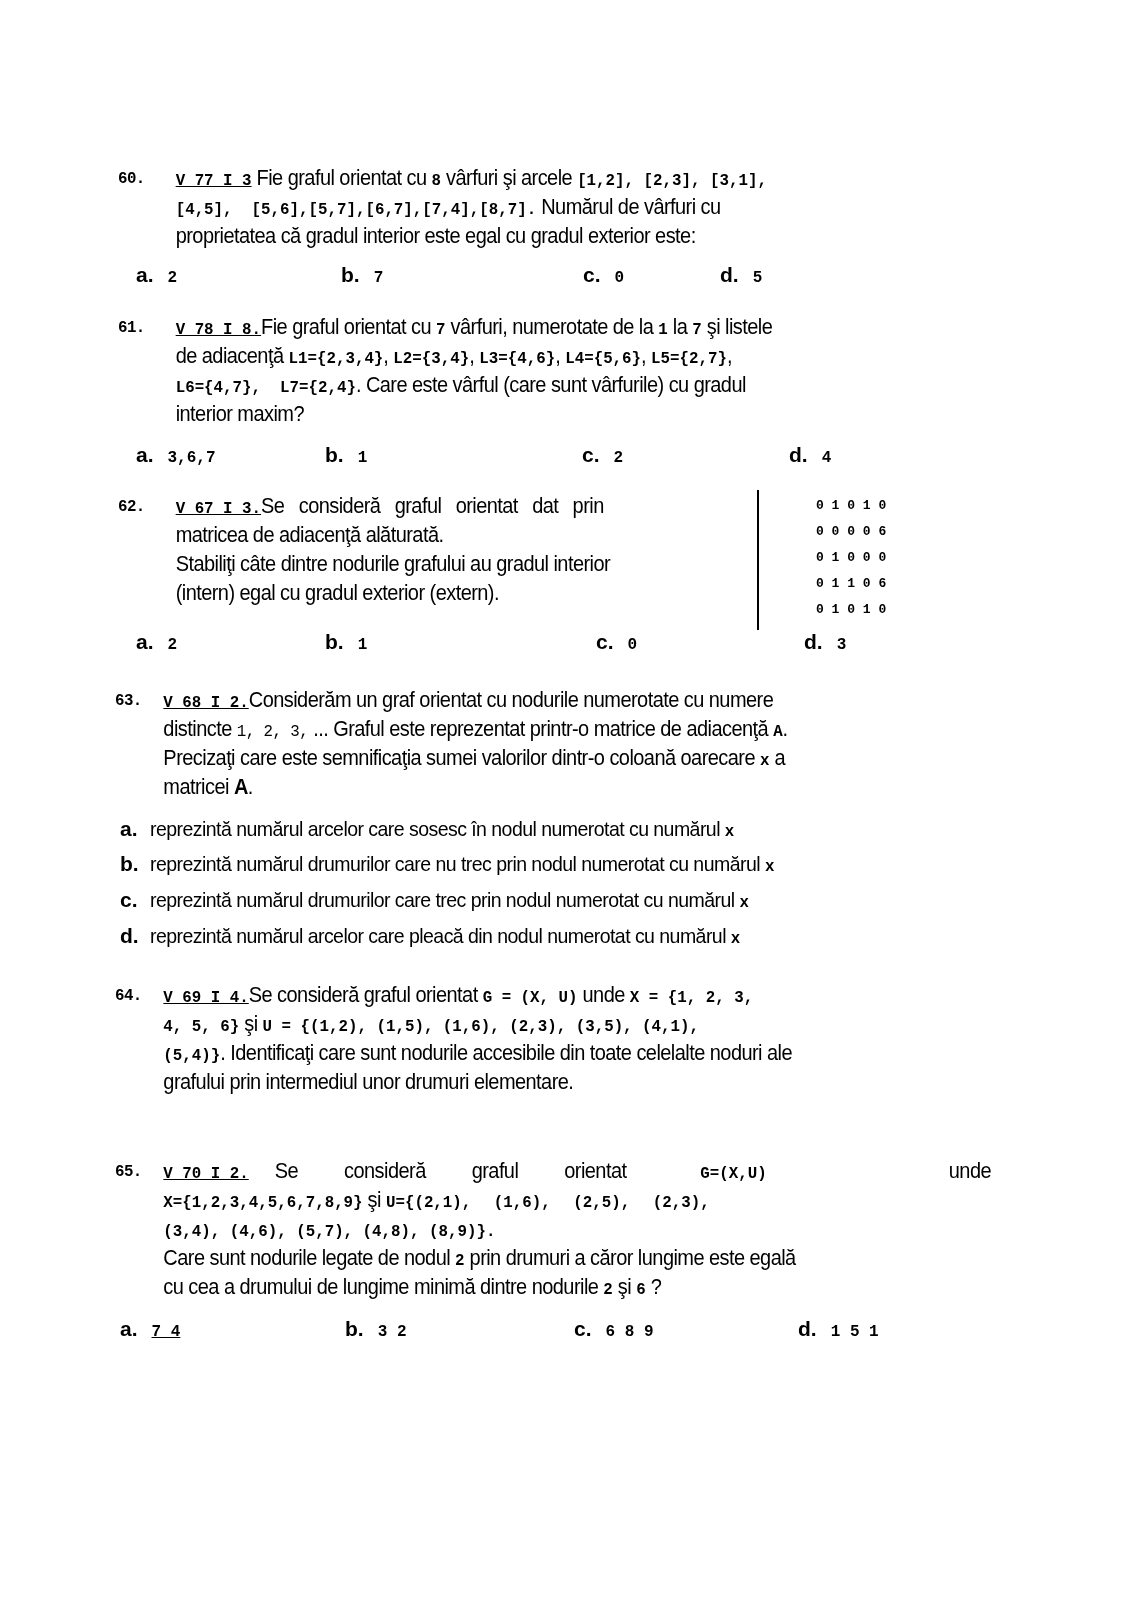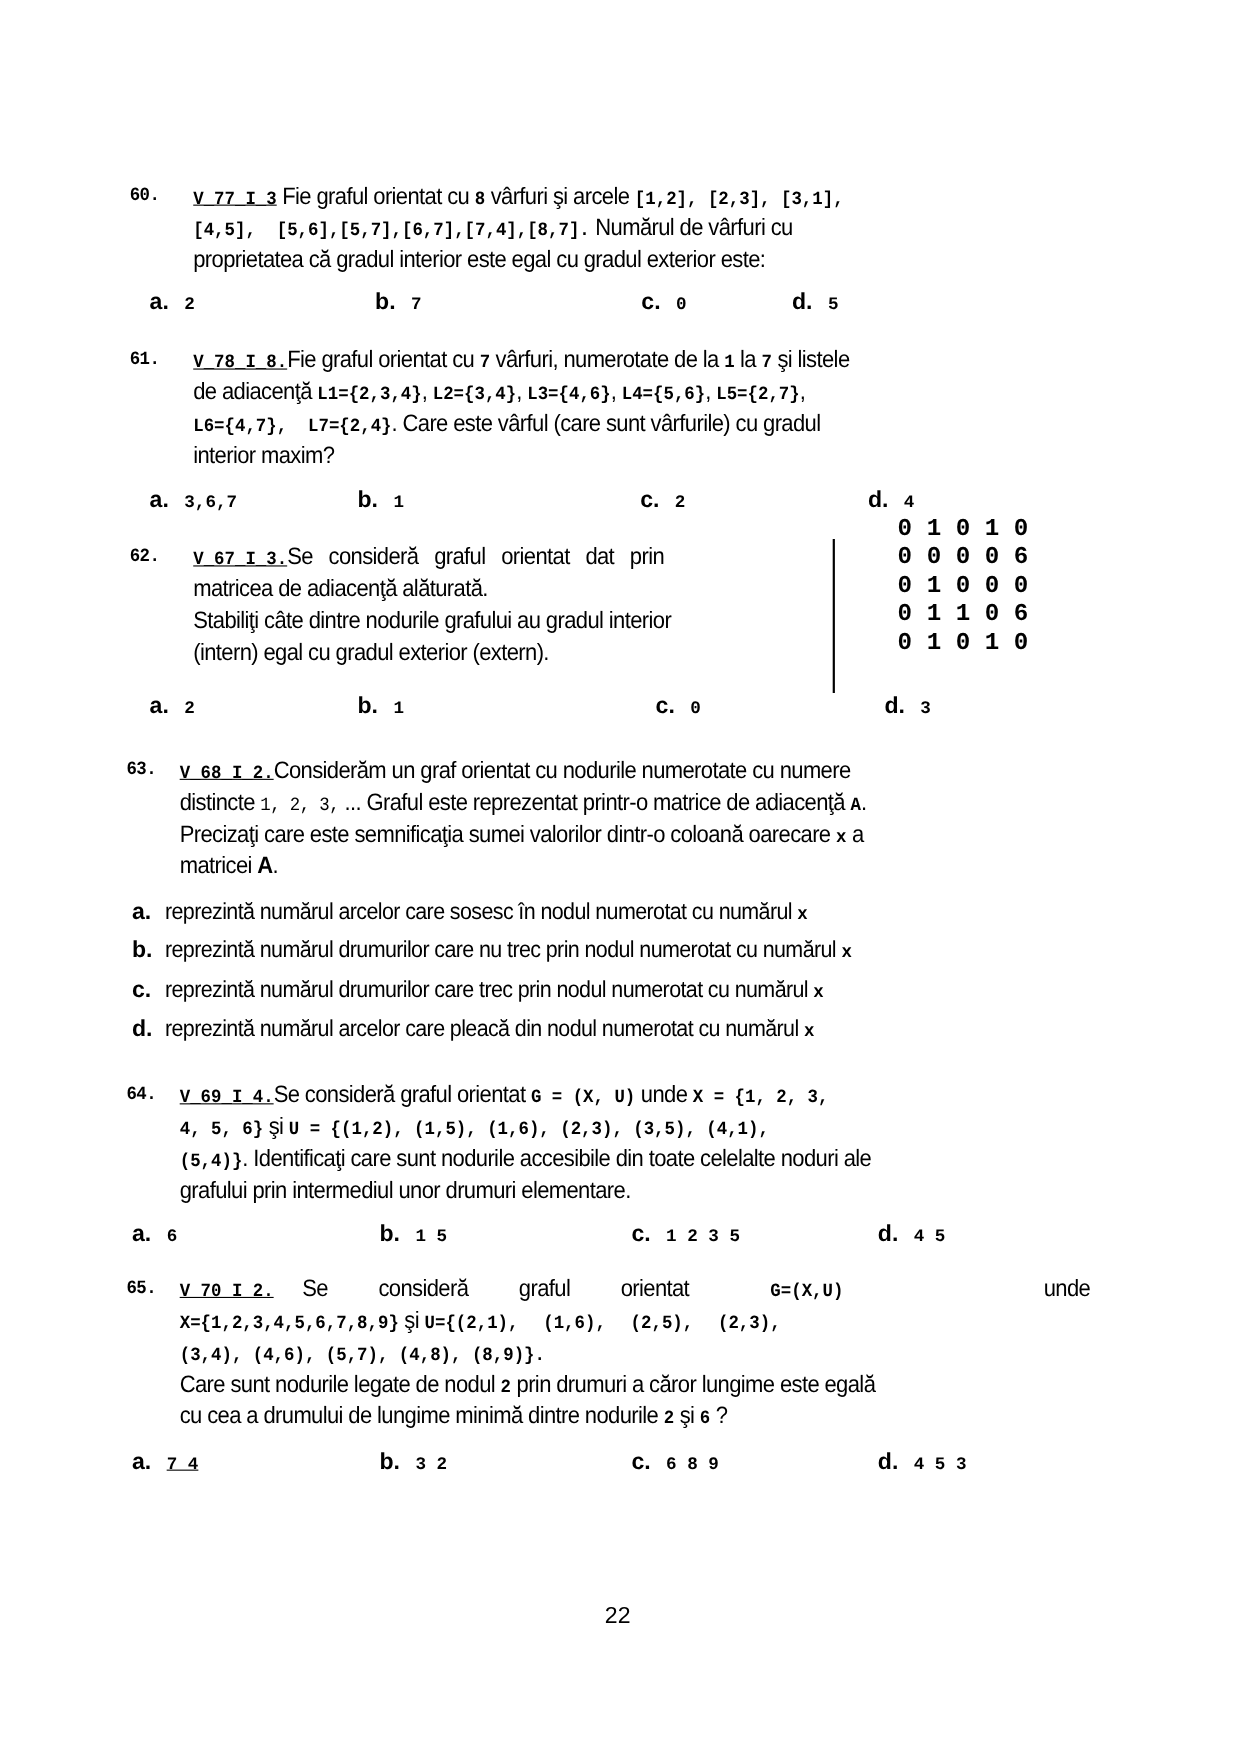--- a/index.html
+++ b/index.html
@@ -12,21 +12,21 @@
   .mono { font-family: "Liberation Mono", monospace; font-size: 17px; font-weight: bold; letter-spacing: 0; }
   .monol { font-family: "Liberation Mono", monospace; font-size: 17px; font-weight: normal; }
   .line { display: block; white-space: nowrap; height: 29px; }
   .opts { position: absolute; left: 18px; height: 29px; width: 880px; }
   .opt { position: absolute; top: 0; white-space: nowrap; font-size: 21px; line-height: 29px; }
   .opt .lbl { font-family: "Liberation Sans", sans-serif; font-weight: bold; font-size: 21px; }
   .opt .val { font-family: "Liberation Mono", monospace; font-weight: bold; font-size: 16px; margin-left: 14px; }
   .lopt { position: absolute; left: 18px; width: 880px; height: 29px; white-space: nowrap; }
   .lopt .lbl { position: absolute; left: 0; font-family: "Liberation Sans", sans-serif; font-weight: bold; font-size: 21px; line-height: 29px; }
   .lopt .val { position: absolute; left: 30px; font-size: 21px; line-height: 29px; letter-spacing: -0.6px; transform: scaleX(0.93); transform-origin: left; }
-  .matrix { position: absolute; left: 816px; top: 468px; font-family: "Liberation Mono", monospace; font-weight: bold; font-size: 22px; }
+  .matrix { position: absolute; left: 816px; top: 493px; font-family: "Liberation Mono", monospace; font-weight: bold; font-size: 13px; }
   .mrow { height: 26px; line-height: 26px; white-space: pre; }
   .vbar { position: absolute; left: 757px; top: 490px; width: 2px; height: 140px; background: #000; }
   .pageno { position: absolute; left: 0; width: 1123px; top: 1457px; text-align: center; font-size: 21px; font-family: "Liberation Sans", sans-serif; }
 </style>
 </head>
 <body>
 
 <div class="page">
 
   <div class="q txt" style="top:164px;">
@@ -112,38 +112,31 @@
 
   <div class="q txt" style="top:981px; left:115px;">
     <span class="num">64.</span>
     <div class="body" style="left:52px; width:830px;">
       <span class="line"><span class="mono" style="text-decoration:underline;">V_69_I_4.</span><span>Se consideră graful orientat </span><span class="mono" style="white-space:pre;">G = (X, U)</span><span> unde </span><span class="mono" style="white-space:pre;">X = {1, 2, 3,</span></span>
       <span class="line"><span class="mono" style="white-space:pre;">4, 5, 6}</span><span> şi </span><span class="mono" style="white-space:pre;">U = {(1,2), (1,5), (1,6), (2,3), (3,5), (4,1),</span></span>
       <span class="line"><span class="mono">(5,4)}</span><span>. Identificaţi care sunt nodurile accesibile din toate celelalte noduri ale</span></span>
       <span class="line"><span>grafului prin intermediul unor drumuri elementare.</span></span>
     </div>
   </div>
-  <div class="opts" style="top:1107px; left:120px;">
-    <span class="opt" style="left:0;"><span class="lbl">a.</span><span class="val">6</span></span>
-    <span class="opt" style="left:225px;"><span class="lbl">b.</span><span class="val" style="white-space:pre;">1 5</span></span>
-    <span class="opt" style="left:454px;"><span class="lbl">c.</span><span class="val" style="white-space:pre;">1 2 3 5</span></span>
-    <span class="opt" style="left:678px;"><span class="lbl">d.</span><span class="val" style="white-space:pre;">4 5</span></span>
-  </div>
 
   <div class="q txt" style="top:1157px; left:115px;">
     <span class="num">65.</span>
     <div class="body" style="left:52px; width:830px;">
       <span class="line" style="position:relative;"><span class="mono" style="text-decoration:underline;">V_70_I_2.</span><span style="word-spacing:44px; margin-left:28px;">Se consideră graful orientat </span><span class="mono" style="margin-left:30px;">G=(X,U)</span><span style="position:absolute; right:-60px;"> unde</span></span>
       <span class="line"><span class="mono" style="white-space:pre;">X={1,2,3,4,5,6,7,8,9}</span><span style="white-space:pre;"> şi </span><span class="mono" style="white-space:pre; word-spacing:14px;">U={(2,1), (1,6), (2,5), (2,3),</span></span>
       <span class="line"><span class="mono" style="white-space:pre;">(3,4), (4,6), (5,7), (4,8), (8,9)}.</span></span>
       <span class="line"><span>Care sunt nodurile legate de nodul </span><span class="mono">2</span><span> prin drumuri a căror lungime este egală</span></span>
       <span class="line"><span>cu cea a drumului de lungime minimă dintre nodurile </span><span class="mono">2</span><span> şi </span><span class="mono">6</span><span> ?</span></span>
     </div>
   </div>
   <div class="opts" style="top:1314px; left:120px;">
     <span class="opt" style="left:0;"><span class="lbl">a.</span><span class="val" style="white-space:pre;text-decoration:underline;">7 4</span></span>
     <span class="opt" style="left:225px;"><span class="lbl">b.</span><span class="val" style="white-space:pre;">3 2</span></span>
     <span class="opt" style="left:454px;"><span class="lbl">c.</span><span class="val" style="white-space:pre;">6 8 9</span></span>
-    <span class="opt" style="left:678px;"><span class="lbl">d.</span><span class="val" style="white-space:pre;">4 5 3</span></span>
+    <span class="opt" style="left:678px;"><span class="lbl">d.</span><span class="val" style="white-space:pre;">1 5 1</span></span>
   </div>
 
-  <div class="pageno">22</div>
 </div>
 
 </body></html>

